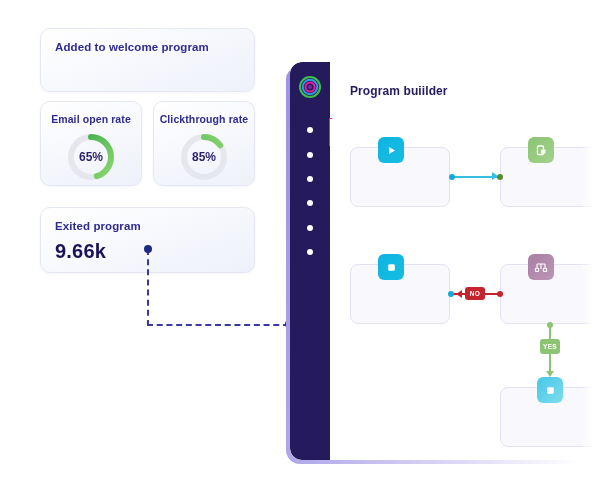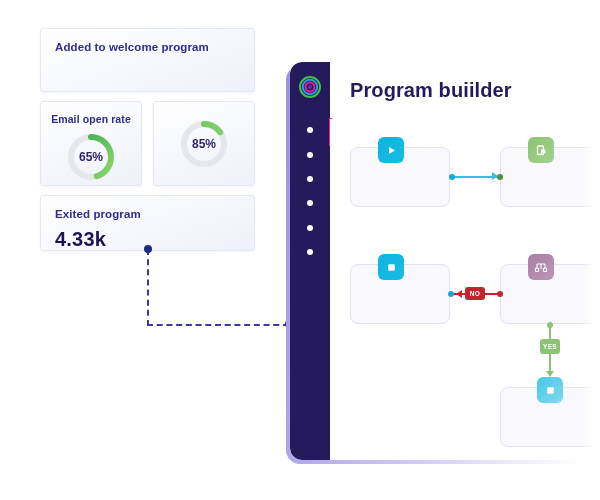--- a/index.html
+++ b/index.html
@@ -10,21 +10,21 @@
     overflow:hidden;
     position:relative;
   }
   .stage{position:absolute;inset:0;}
 
   
   .cards{position:absolute;left:40px;top:28px;width:215px;}
   .card{
     background:linear-gradient(160deg,#ffffff 0%,#eef1fa 100%);
     border:1px solid #e4e8f5;
-    border-radius:3px;
+    border-radius:10px;
     box-shadow:0 1px 3px rgba(40,40,110,.05);
     box-sizing:border-box;
   }
   .card-big{height:64px;padding:12px 14px;}
   .card-label{
     color:#2f2c8f;font-size:11.5px;font-weight:600;letter-spacing:.1px;
     line-height:13px;
   }
   .card-value{
     color:#1c1258;font-size:20px;font-weight:800;margin-top:7px;
@@ -34,21 +34,21 @@
   .card-gauge{
     width:102px;height:85px;padding:11px 0 0 0;
     display:flex;flex-direction:column;align-items:center;
   }
   .card-gauge .card-label{font-size:10.5px;text-align:center;width:100%;padding:0 4px;box-sizing:border-box;}
   .gauge-wrap{margin-top:5px;position:relative;width:52px;height:52px;}
   .gauge-text{
     position:absolute;inset:0;display:flex;align-items:center;justify-content:center;
     font-size:12px;font-weight:800;color:#2a1f6b;
   }
-  .card-exit{margin-top:9px;height:56px;padding:12px 14px;}
+  .card-exit{margin-top:21px;height:66px;padding:12px 14px;}
 
   
   .dashline{position:absolute;border:0;}
   .dash-v{
     left:147px;top:249px;width:0;height:77px;
     border-left:2px dashed #3b3a9c;
   }
   .dash-h{
     left:147px;top:324px;height:0;width:142px;
     border-top:2px dashed #3b3a9c;
@@ -85,21 +85,21 @@
   .nav-ind{
     position:absolute;left:39px;top:120px;width:4px;height:28px;
     background:#f5169c;border-radius:0 2px 2px 0;
   }
   .panel-head{
     position:absolute;left:40px;top:0;right:0;height:57px;
     border-bottom:1px solid #eceaf6;
     display:flex;align-items:center;
   }
   .panel-title{
-    color:#241a5c;font-size:20px;font-weight:700;margin-left:20px;letter-spacing:.1px;
+    color:#241a5c;font-size:12px;font-weight:700;margin-left:20px;letter-spacing:.1px;
   }
   .canvas{position:absolute;left:40px;top:57px;right:0;bottom:0;background:#ffffff;}
 
   
   .node{
     position:absolute;
     background:#f8f8fd;
     border:1px solid #e3e1f3;
     border-radius:8px;
     box-sizing:border-box;
@@ -153,40 +153,41 @@
               </linearGradient>
             </defs>
             <circle cx="26" cy="26" r="20" fill="none" stroke="#e6e7ec" stroke-width="6"></circle>
             <circle cx="26" cy="26" r="20" fill="none" stroke="url(#ggrad1)" stroke-width="6" stroke-linecap="round" stroke-dasharray="56.5 125.7" transform="rotate(-90 26 26)"></circle>
           </svg>
           <div class="gauge-text">65%</div>
         </div>
       </div>
 
       <div class="card card-gauge">
+        <div class="card-label">Clickthrough rate</div>
         <div class="gauge-wrap">
           <svg width="52" height="52" viewBox="0 0 52 52">
             <defs>
               <linearGradient id="ggrad2" x1="0.3" y1="0" x2="1" y2="1">
                 <stop offset="0%" stop-color="#45b757"></stop>
                 <stop offset="100%" stop-color="#8ad36e"></stop>
               </linearGradient>
             </defs>
             <circle cx="26" cy="26" r="20" fill="none" stroke="#e6e7ec" stroke-width="6"></circle>
             <circle cx="26" cy="26" r="20" fill="none" stroke="url(#ggrad2)" stroke-width="6" stroke-linecap="round" stroke-dasharray="18.8 125.7" transform="rotate(-90 26 26)"></circle>
           </svg>
           <div class="gauge-text">85%</div>
         </div>
       </div>
 
     </div>
 
     <div class="card card-exit">
       <div class="card-label">Exited program</div>
-      <div class="card-value">4.33k</div>
+      <div class="card-value">9.66k</div>
     </div>
   </div>
 
   <div class="dashline dash-v"></div>
   <div class="dashline dash-h"></div>
   <div class="dot-node" style="left:144px;top:245px;"></div>
   <div class="dot-node" style="left:285px;top:320px;"></div>
 
   <div class="panel-shadow"></div>
 

